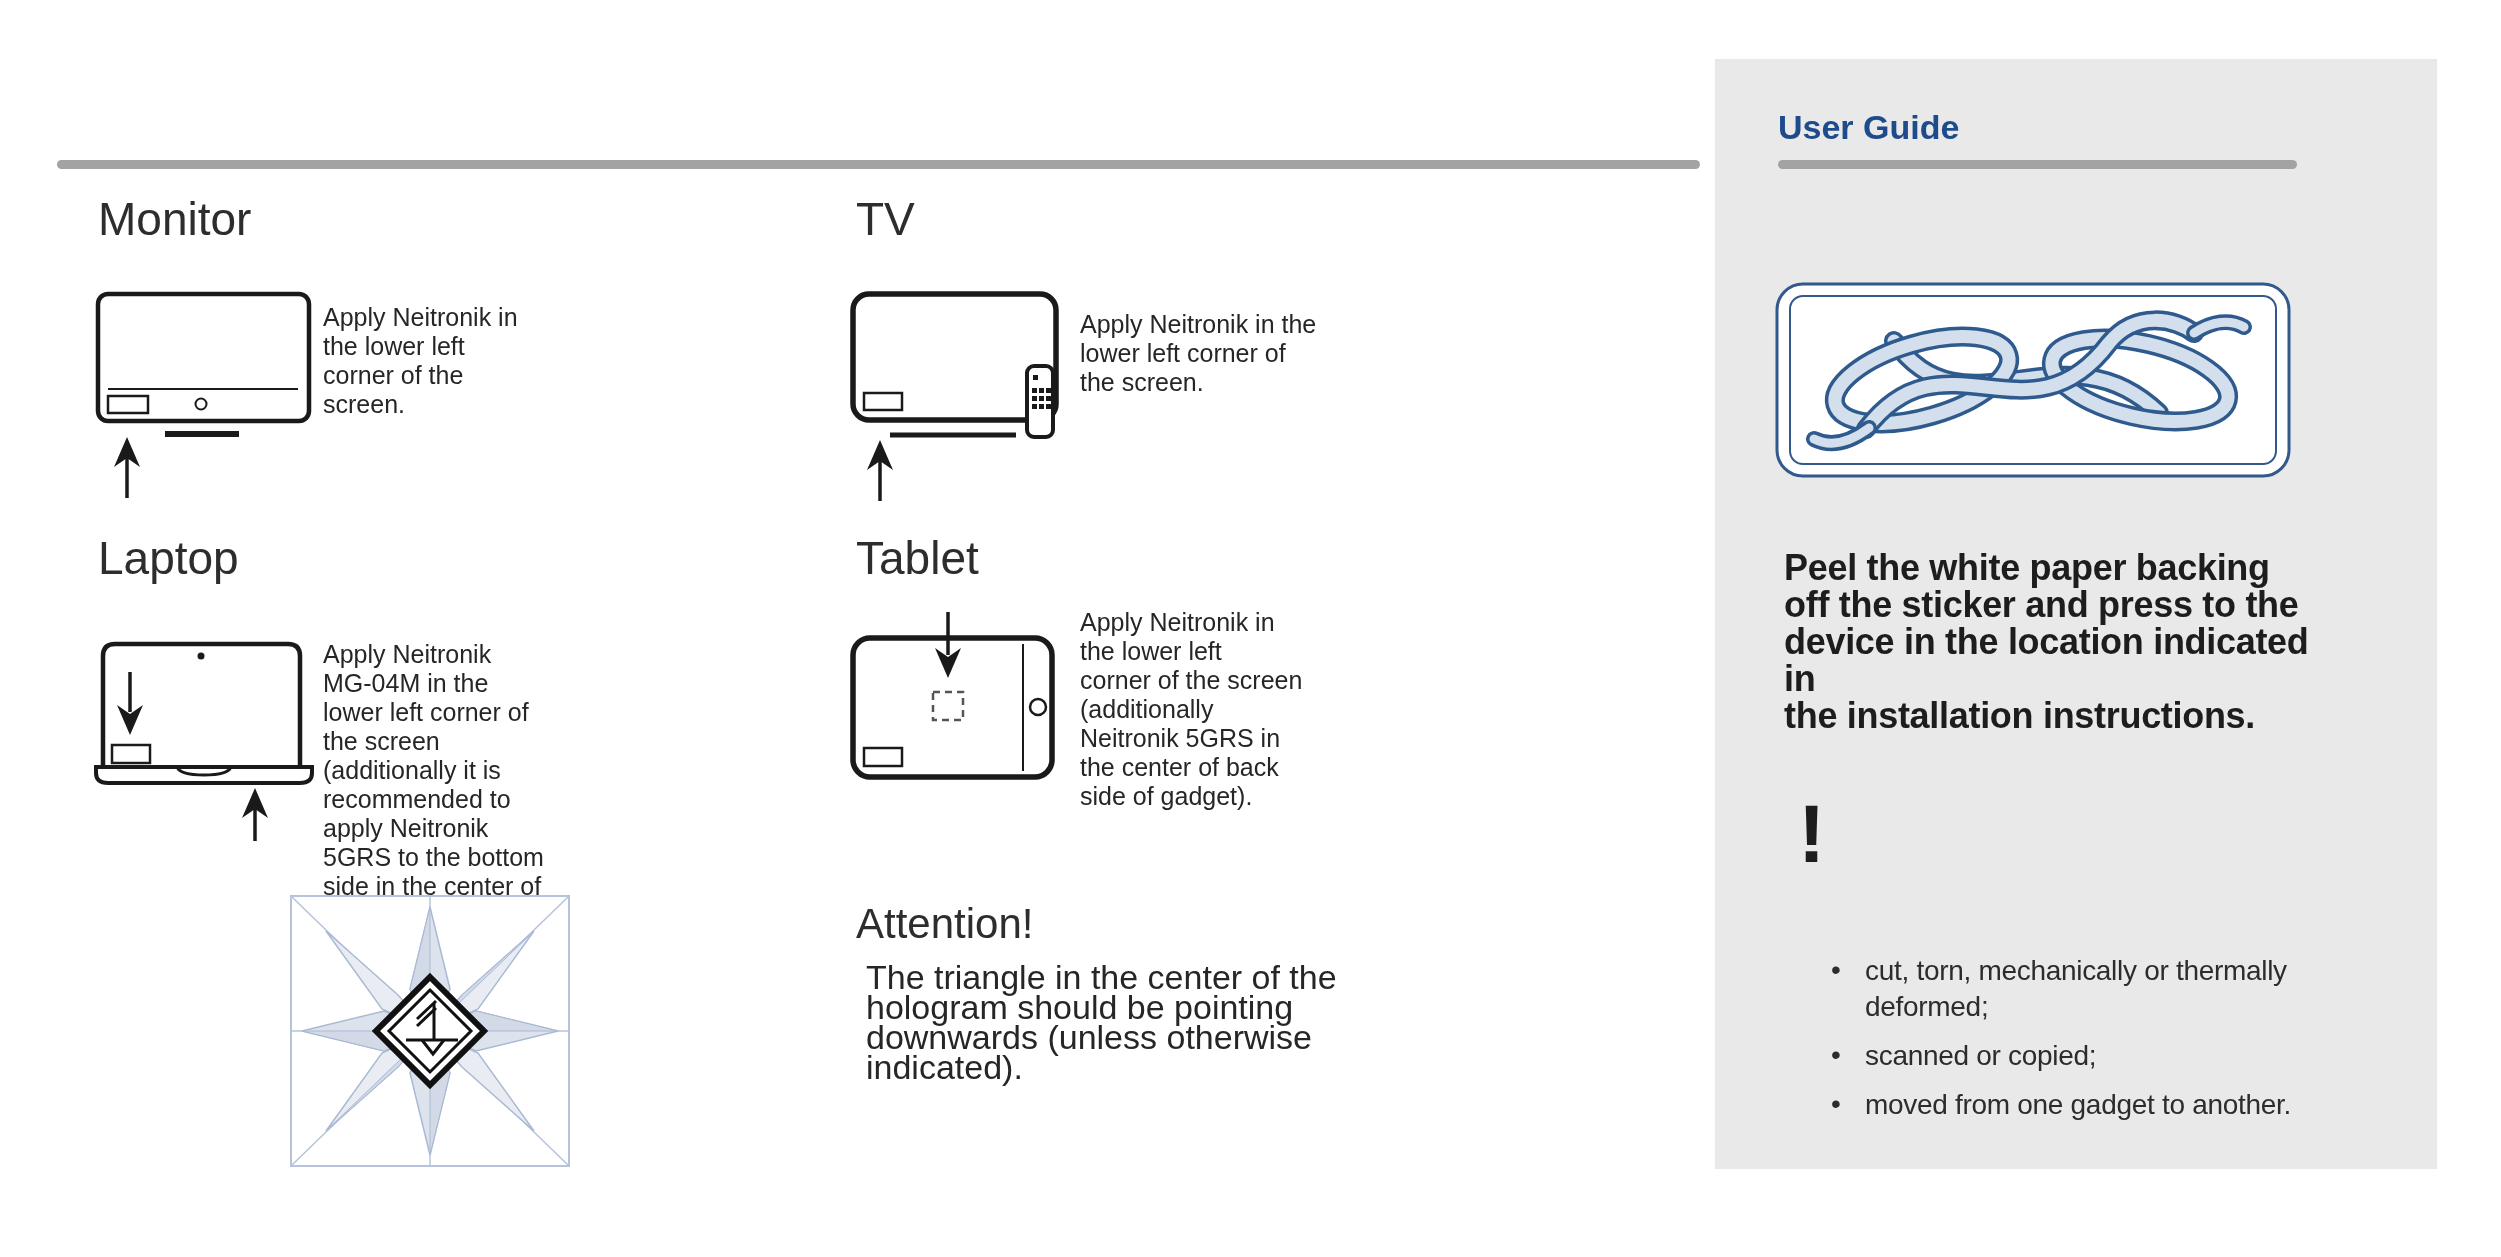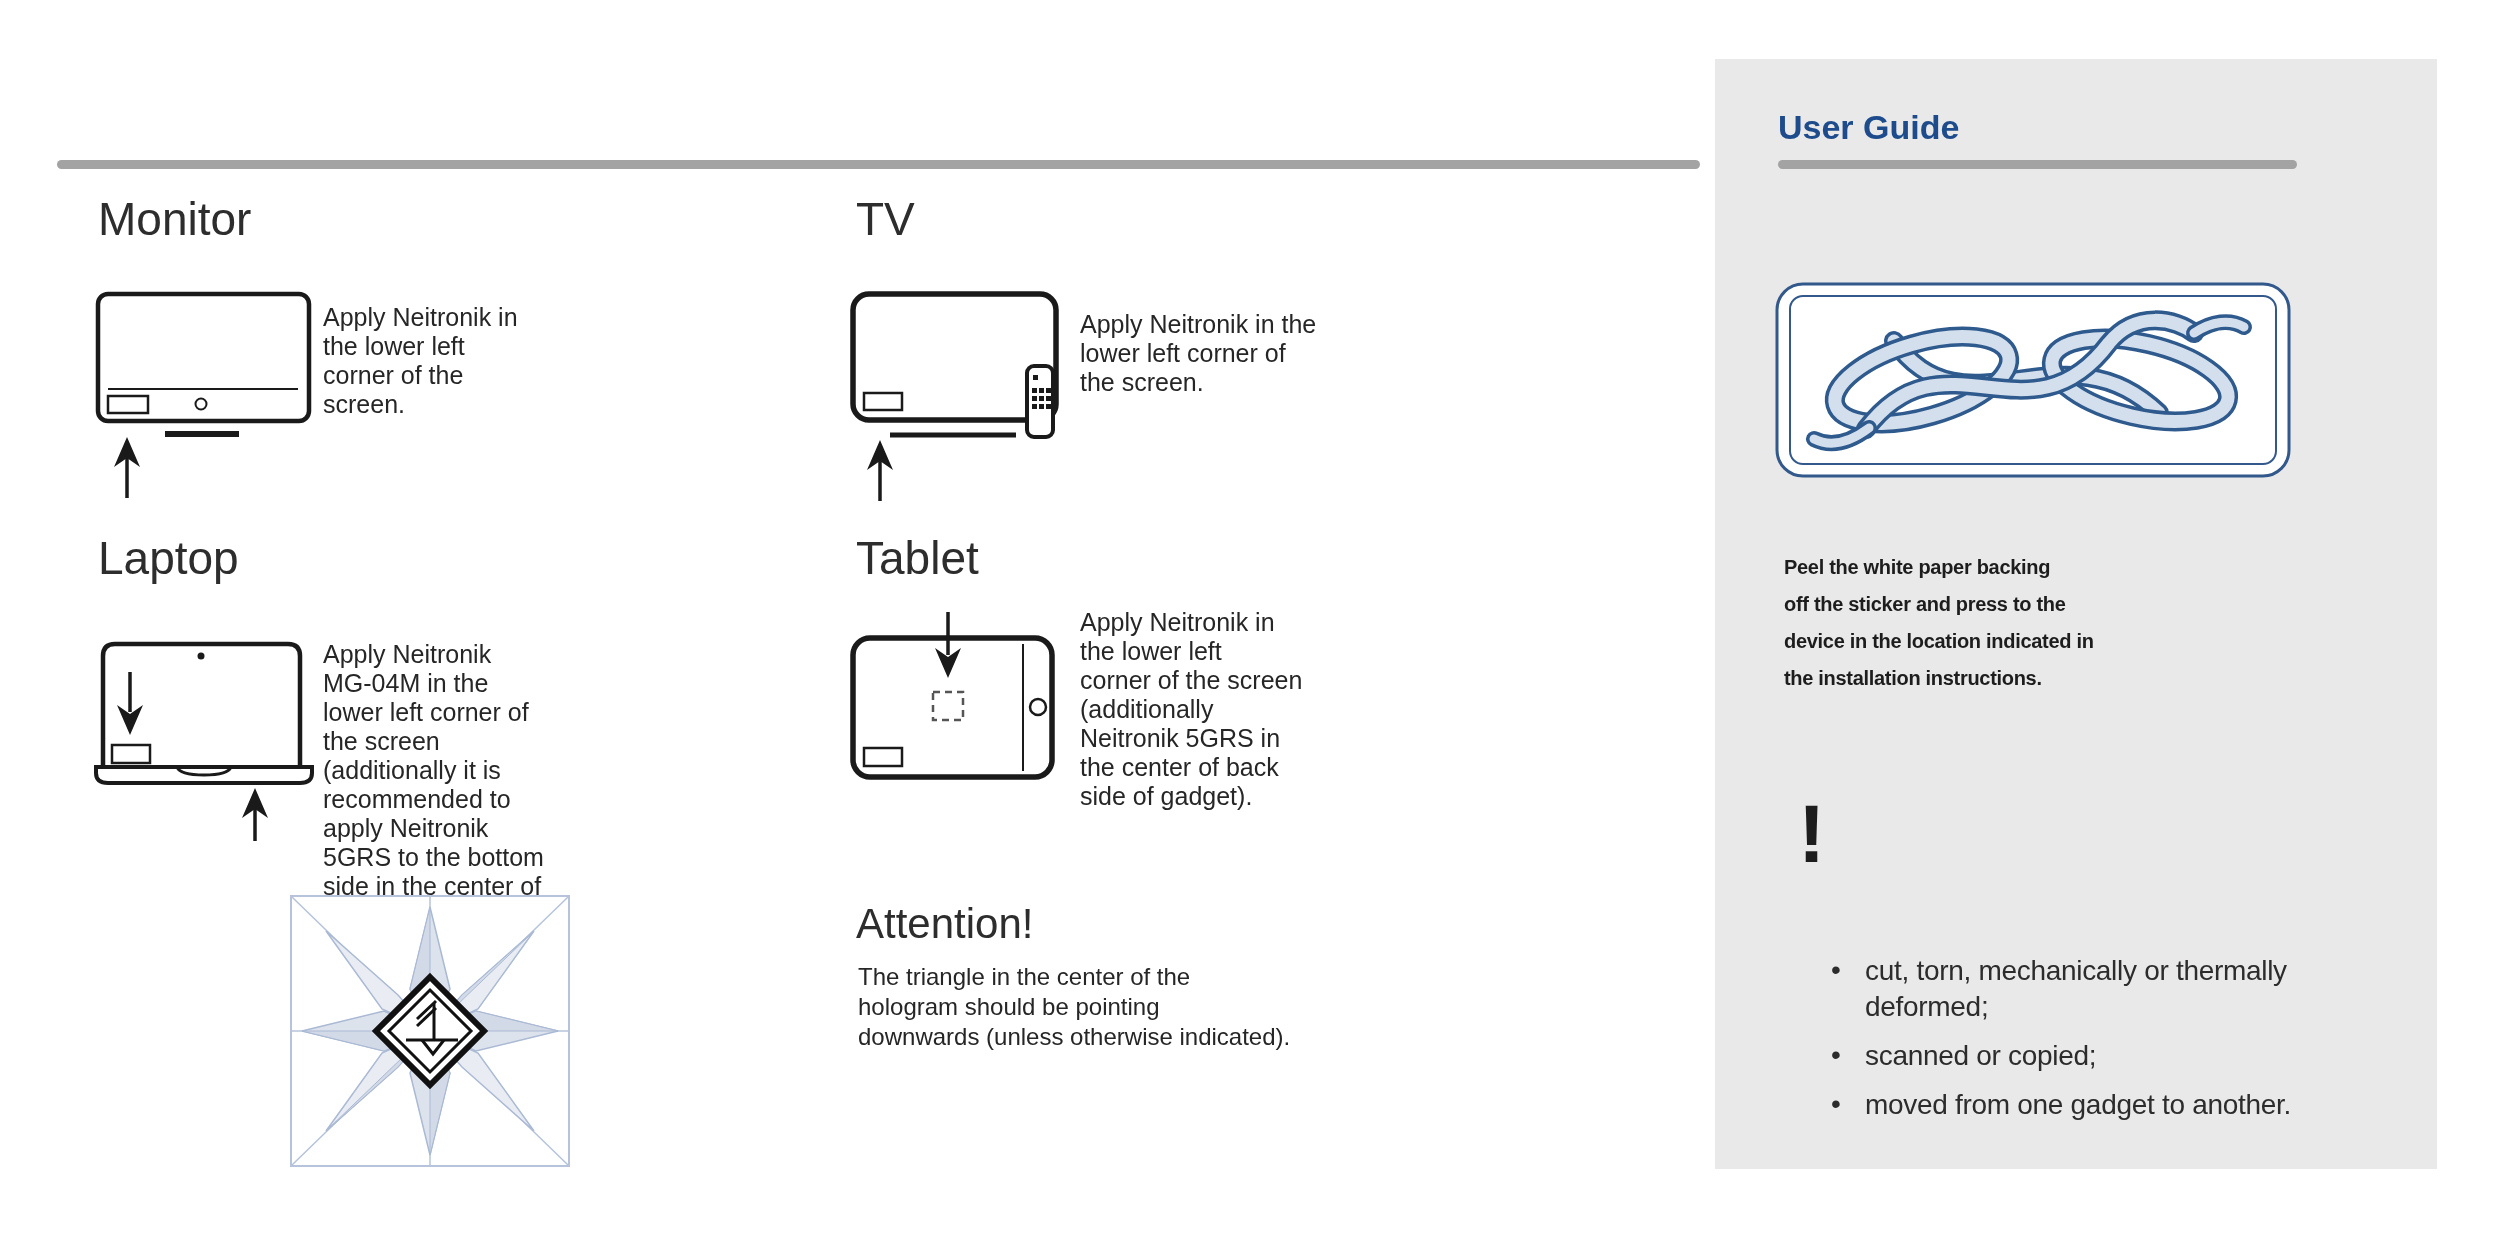--- a/index.html
+++ b/index.html
@@ -6,25 +6,25 @@
   #page{position:relative;width:2501px;height:1257px;background:#ffffff;overflow:hidden;
         font-family:"Liberation Sans", sans-serif;color:#262626;}
   .abs{position:absolute;}
   .pre{white-space:pre-line;}
   
   .hrule{height:9px;background:#a3a3a3;border-radius:5px;}
   
   .device-heading{font-size:46px;line-height:1;font-weight:400;color:#2d2d2d;}
   .device-desc{font-size:25px;line-height:29px;color:#262626;}
   .attn-heading{font-size:42px;line-height:1;font-weight:400;color:#2d2d2d;}
-  .attn-body{font-size:24px;line-height:30px;color:#262626;}
+  .attn-body{font-size:34px;line-height:30px;color:#262626;margin-left:8px;}
   
   .panel{background:#e9e9e9;}
   .ug-title{font-size:34px;font-weight:700;color:#1d4b8b;letter-spacing:0px;}
-  .peel{font-size:20px;line-height:37px;font-weight:700;color:#1d1d1d;letter-spacing:-0.3px;}
+  .peel{font-size:36px;line-height:37px;font-weight:700;color:#1d1d1d;letter-spacing:-0.3px;}
   .warn-mark{font-size:82px;line-height:0.95;font-weight:700;color:#1d1d1d;}
   .warn-text{font-size:28px;line-height:37px;color:#2c2c2c;letter-spacing:-0.3px;}
   ul.restrictions{margin:3px;padding:0;list-style:none;}
   ul.restrictions li{position:relative;font-size:28px;line-height:36px;color:#2c2c2c;
       letter-spacing:-0.3px;padding-left:34px;margin-bottom:13px;white-space:pre-line;}
   ul.restrictions li::before{content:"\2022";position:absolute;left:0;top:-1px;font-size:28px;color:#2c2c2c;}
   svg{display:block;}
 </style>
 </head>
 <body>

